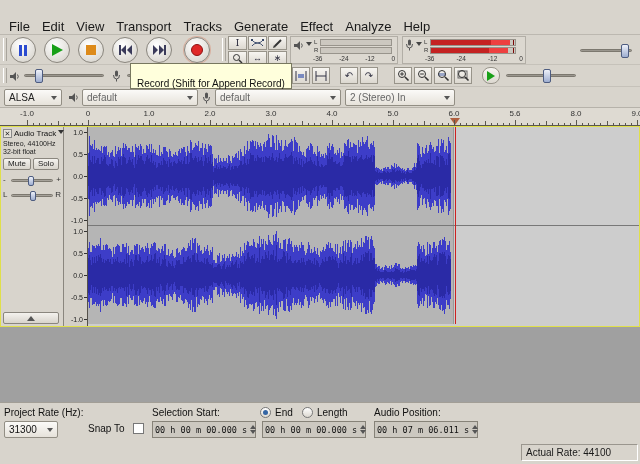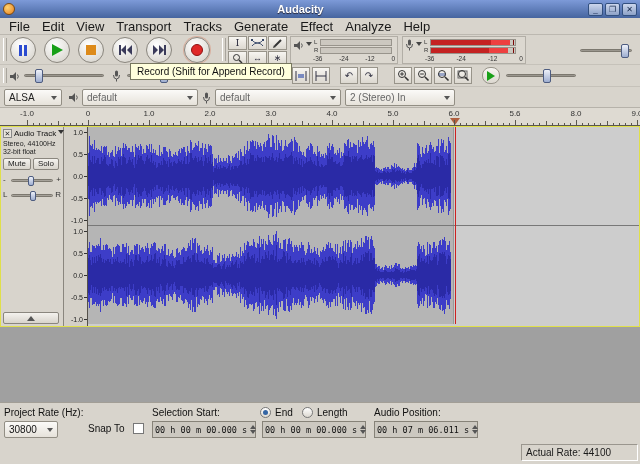--- a/index.html
+++ b/index.html
@@ -37,21 +37,21 @@
   .m-rms{position:absolute;left:0;top:0;bottom:0;width:75%;background:#c42222}
   .m-peak{position:absolute;top:0;bottom:0;width:1px;background:#7c0808}
   .meter-scale{display:flex;justify-content:space-between;font-size:6.5px;color:#333;padding:0 2px 0 22px;margin-top:1px}
   .dd-arrow{width:0;height:0;border:3px solid transparent;border-top:4px solid #444;margin-top:4px}
 
   
   #toolbar2{position:absolute;top:65px;left:0;width:640px;height:22px;background:#d8d4cc;border-bottom:1px solid #c6c2ba}
   .h-slider{position:absolute;top:9px;height:3px;background:#9a968e;border:1px solid #7c786f;border-radius:2px}
   .h-thumb{position:absolute;top:-6px;width:8px;height:14px;background:linear-gradient(#eef1f9,#9dadd0);border:1px solid #4d5c80;border-radius:2px}
   .sm-btn{position:absolute;top:2px;width:18px;height:17px;border:1px solid #98948a;background:linear-gradient(#f7f5f1,#dcd8d0);display:flex;align-items:center;justify-content:center;font-size:10px;color:#334}
-  #tooltip{position:absolute;top:63px;left:130px;height:17px;background:#ffffdc;border:1px solid #77775f;font-size:10px;line-height:15px;padding:0 6px;z-index:60;white-space:nowrap;color:#111}
+  #tooltip{position:absolute;top:63px;left:130px;height:17px;background:#ffffdc;border:1px solid #77775f;font-size:10px;line-height:15px;padding:12px 6px;z-index:60;white-space:nowrap;color:#111}
 
   
   #devicebar{position:absolute;top:87px;left:0;width:640px;height:21px;background:#d8d4cc;border-bottom:1px solid #b6b2aa}
   .combo{position:absolute;top:2px;height:17px;background:linear-gradient(#fbfaf8,#e6e2da);border:1px solid #928e84;border-radius:2px;display:flex;align-items:center;padding:0 4px;font-size:10px;color:#666}
   .combo .ctext{overflow:hidden;white-space:nowrap;flex:1}
   .combo .arrow{width:0;height:0;border:3px solid transparent;border-top:4px solid #555;margin-left:4px;margin-top:4px;flex:0 0 auto}
   .dev-icon{position:absolute;top:5px}
 
   
   #timeline{position:absolute;top:108px;left:0;width:640px;height:18px;background:#dedad2;border-bottom:1px solid #5a564e}
@@ -102,27 +102,20 @@
   #statusbar{position:absolute;top:441px;left:0;width:640px;height:23px;background:#d8d4cc}
   .status-panel{position:absolute;top:3px;height:17px;border:1px solid;border-color:#9a968e #ffffff #ffffff #9a968e;background:#d8d4cc;font-size:10px;line-height:15px;padding:0 4px;white-space:nowrap;overflow:hidden}
 
   svg{display:block}
 </style>
 </head>
 <body>
 
 <div id="app">
 
-  <div id="titlebar">
-    <span class="app-icon"></span>
-    <span class="title">Audacity</span>
-    <span class="win-btn">_</span>
-    <span class="win-btn">❐</span>
-    <span class="win-btn">✕</span>
-  </div>
 
   <div id="menubar">
       <span class="menu-item">File</span>
       <span class="menu-item">Edit</span>
       <span class="menu-item">View</span>
       <span class="menu-item">Transport</span>
       <span class="menu-item">Tracks</span>
       <span class="menu-item">Generate</span>
       <span class="menu-item">Effect</span>
       <span class="menu-item">Analyze</span>
@@ -561,21 +554,21 @@
         </div>
         <div id="cursor-line" style="left: 367px; background: rgb(204, 34, 34);"></div>
       </div>
 
     </div>
   </div>
 
   <div id="selbar">
     <span class="sb-label" style="left:4px">Project Rate (Hz):</span>
     <div class="combo" id="rate-combo">
-      <span class="ctext">30800</span>
+      <span class="ctext">31300</span>
         <span class="arrow"></span>
     </div>
 
     <span class="sb-label" style="left:88px;top:20px">Snap To</span>
     <span class="checkbox" style="left:133px"></span>
 
     <span class="sb-label" style="left:152px">Selection Start:</span>
     <div class="timefield" style="left:152px;width:104px">
       <span>00 h 00 m 00.000 s</span>
       <span class="spin">

